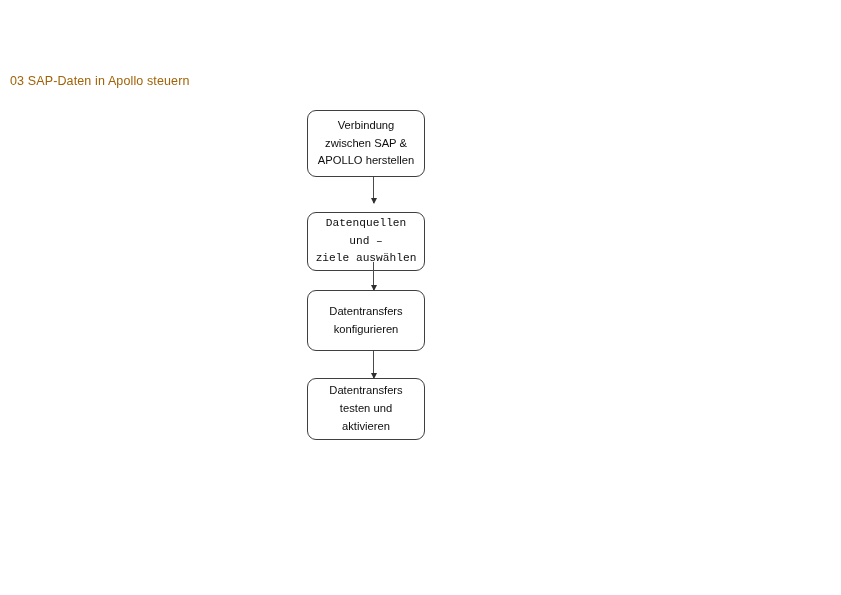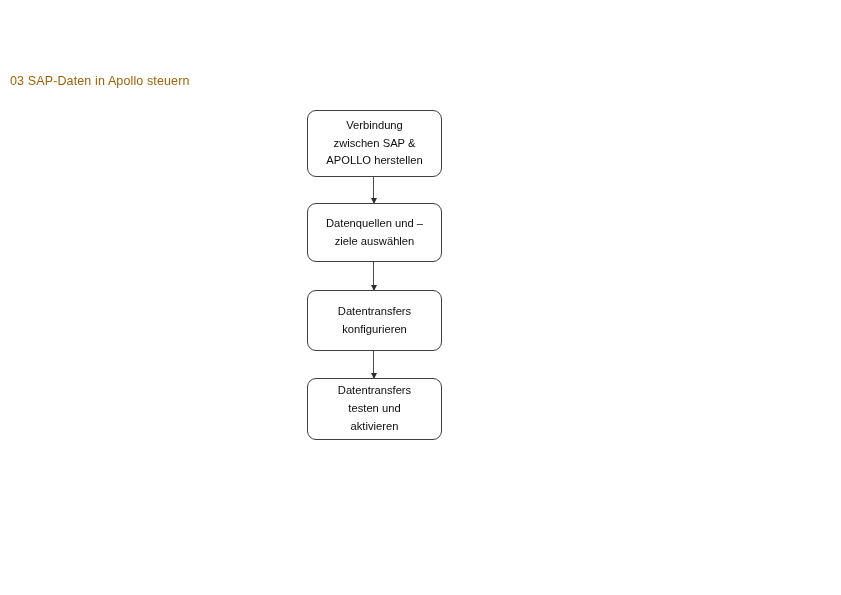--- a/index.html
+++ b/index.html
@@ -39,21 +39,21 @@
   #flow {
     position: absolute;
     left: 307px;
     top: 110px;
     width: 136px;
   }
 
   .node {
     position: absolute;
     left: 0;
-    width: 135px;
+    width: 118px;
     box-sizing: border-box;
     border: 1px solid #3f3f3f;
     border-radius: 9px;
     background: #ffffff;
     display: flex;
     align-items: center;
     justify-content: center;
     text-align: center;
   }
 
@@ -85,21 +85,21 @@
     width: 0;
     height: 0;
     border-left: 3px solid transparent;
     border-right: 3px solid transparent;
     border-top: 6px solid #2f2f2f;
   }
 
   
   #node-0 { top: 0px;   height: 67px; }
   #conn-0 { top: 67px;  height: 26px; }
-  #node-1 { top: 93px;  height: 59px; }
+  #node-1 { top: 102px;  height: 59px; font-family: Liberation Mono, monospace; }
   #conn-1 { top: 152px; height: 28px; }
   #node-2 { top: 180px; height: 61px; }
   #conn-2 { top: 241px; height: 27px; }
   #node-3 { top: 268px; height: 62px; }
 </style>
 </head>
 <body>
 
 <div id="page">
 

